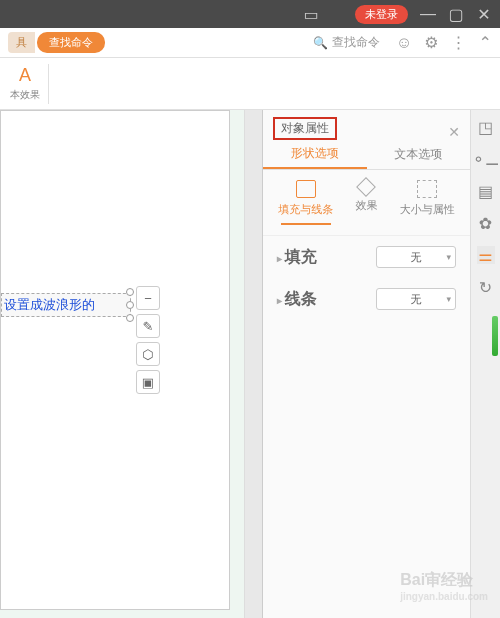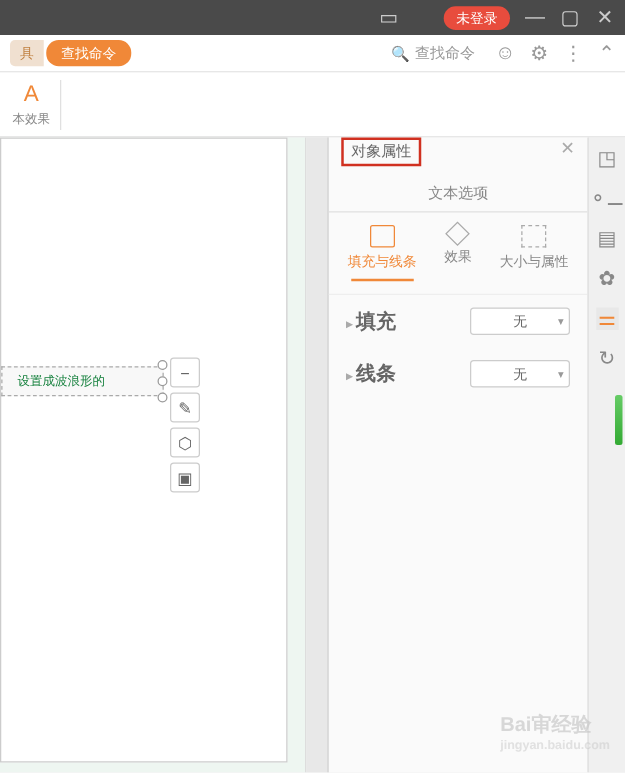--- a/index.html
+++ b/index.html
@@ -17,29 +17,29 @@
 
 .ribbon { height: 52px; background: #fff; border-bottom: 1px solid #e0e0e0; display: flex; align-items: center; padding: 0 4px; }
 .ribbon-item { display: flex; flex-direction: column; align-items: center; gap: 2px; padding: 0 6px; color: #888; font-size: 10px; }
 .ribbon-icon { font-size: 18px; color: #f08838; }
 .ribbon-sep { width: 1px; height: 40px; background: #e0e0e0; margin: 0 2px; }
 
 .main { display: flex; height: 508px; }
 
 .canvas-area { width: 245px; background: #eef6f1; position: relative; border-right: 1px solid #ddd; }
 .canvas-page { position: absolute; left: 0; top: 0; width: 230px; height: 500px; background: #fff; border: 1px solid #ccc; }
-.text-box { position: absolute; left: 0; top: 182px; width: 130px; height: 24px; border: 1px dashed #aaa; font-size: 10px; color: #15803d; display: flex; align-items: center; padding-left: 12px; background: #f8f8f8; }
+.text-box { position: absolute; left: 0; top: 182px; width: 130px; height: 24px; border: 1px dashed #aaa; font-size: 13px; color: #1d4ed8; display: flex; align-items: center; padding-left: 2px; background: #f8f8f8; }
 .handle { position: absolute; width: 8px; height: 8px; background: #fff; border: 1px solid #999; border-radius: 50%; }
 .float-tools { position: absolute; left: 136px; top: 176px; display: flex; flex-direction: column; gap: 4px; }
 .float-btn { width: 24px; height: 24px; background: #fff; border: 1px solid #ccc; border-radius: 3px; display: flex; align-items: center; justify-content: center; font-size: 13px; color: #666; }
 
 .vruler { width: 18px; background: #e8e8e8; border-right: 1px solid #ccc; }
 
 .panel { flex: 1; background: #fafafa; display: flex; flex-direction: column; }
-.panel-header { height: 30px; display: flex; align-items: flex-start; padding: 0 10px; position: relative; }
+.panel-header { height: 30px; display: flex; align-items: flex-end; padding: 0 10px; position: relative; }
 .panel-title { font-size: 12px; color: #666; border: 2px solid #d03020; padding: 1px 6px; }
 .panel-close { margin-left: auto; color: #aaa; cursor: pointer; font-size: 14px; }
 
 .sub-tabs { display: flex; height: 30px; border-bottom: 1px solid #e0e0e0; }
 .sub-tab { flex: 1; display: flex; align-items: center; justify-content: center; font-size: 12px; color: #888; cursor: pointer; }
 .sub-tab.active { color: #f08838; border-bottom: 2px solid #f08838; }
 
 .option-row { display: flex; justify-content: space-around; padding: 10px 4px; border-bottom: 1px solid #eee; }
 .option-item { display: flex; flex-direction: column; align-items: center; gap: 4px; font-size: 11px; color: #888; cursor: pointer; }
 .option-item.active { color: #f08838; text-align: center; }
@@ -114,20 +114,21 @@
   </div>
 
   <div class="vruler"></div>
 
   <div class="panel">
     <div class="panel-header">
       <span class="panel-title">对象属性</span>
       <span class="panel-close">✕</span>
     </div>
     <div class="sub-tabs">
+      <div class="sub-tab active">形状选项</div>
       <div class="sub-tab">文本选项</div>
     </div>
     <div class="option-row">
       <div class="option-item active">
         <div class="opt-icon" style="border-radius:2px"></div>
         <span>填充与线条</span>
         <div class="opt-underline"></div>
       </div>
       <div class="option-item">
         <div class="opt-icon" style="transform:rotate(45deg);width:14px;height:14px"></div>

